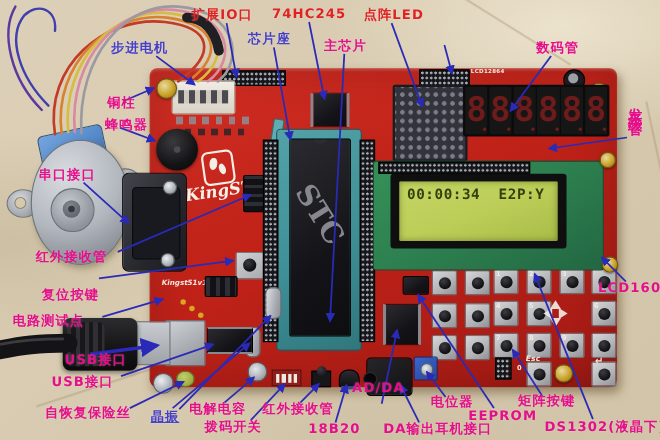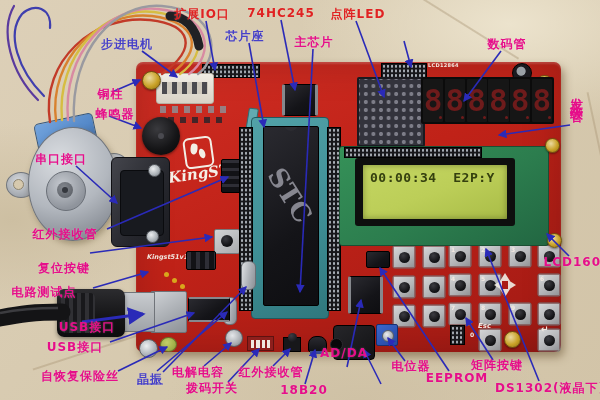--- a/index.html
+++ b/index.html
@@ -271,20 +271,21 @@
   <div class="lbl c-m" style="left:44px;top:292px;">电路测试点</div>
   <div class="lbl c-m" style="left:55px;top:327px;margin-left:32px;">USB接口</div>
   <div class="lbl c-m" style="left:75px;top:347px;">USB接口</div>
   <div class="lbl c-m" style="left:80px;top:376px;">自恢复保险丝</div>
   <div class="lbl c-b" style="left:150px;top:379px;text-decoration:underline;">晶振</div>
   <div class="lbl c-m" style="left:198px;top:372px;">电解电容</div>
   <div class="lbl c-m" style="left:212px;top:388px;">拨码开关</div>
   <div class="lbl c-m" style="left:271px;top:372px;">红外接收管</div>
   <div class="lbl c-m" style="left:304px;top:390px;">18B20</div>
   <div class="lbl c-m" style="left:344px;top:353px;text-align:center;">AD/DA</div>
+  <div class="lbl c-m" style="left:398px;top:390px;">DA输出耳机接口</div>
   <div class="lbl c-m" style="left:411px;top:366px;">电位器</div>
   <div class="lbl c-m" style="left:457px;top:378px;">EEPROM</div>
   <div class="lbl c-m" style="left:497px;top:365px;">矩阵按键</div>
   <div class="lbl c-m" style="left:550px;top:388px;">DS1302(液晶下)</div>
   <div class="lbl c-m lbl-v" style="left:570px;top:88px;">发光二级管</div>
   <div class="lbl c-m" style="left:577px;top:262px;">LCD1602</div>
 <div class="kd" style="left: 451px; top: 246px;">1</div>
     <div class="kd" style="left: 481px; top: 246px;">2</div>
     <div class="kd" style="left: 511px; top: 246px;">3</div>
     <div class="kd" style="left: 451px; top: 275px;">4</div>

